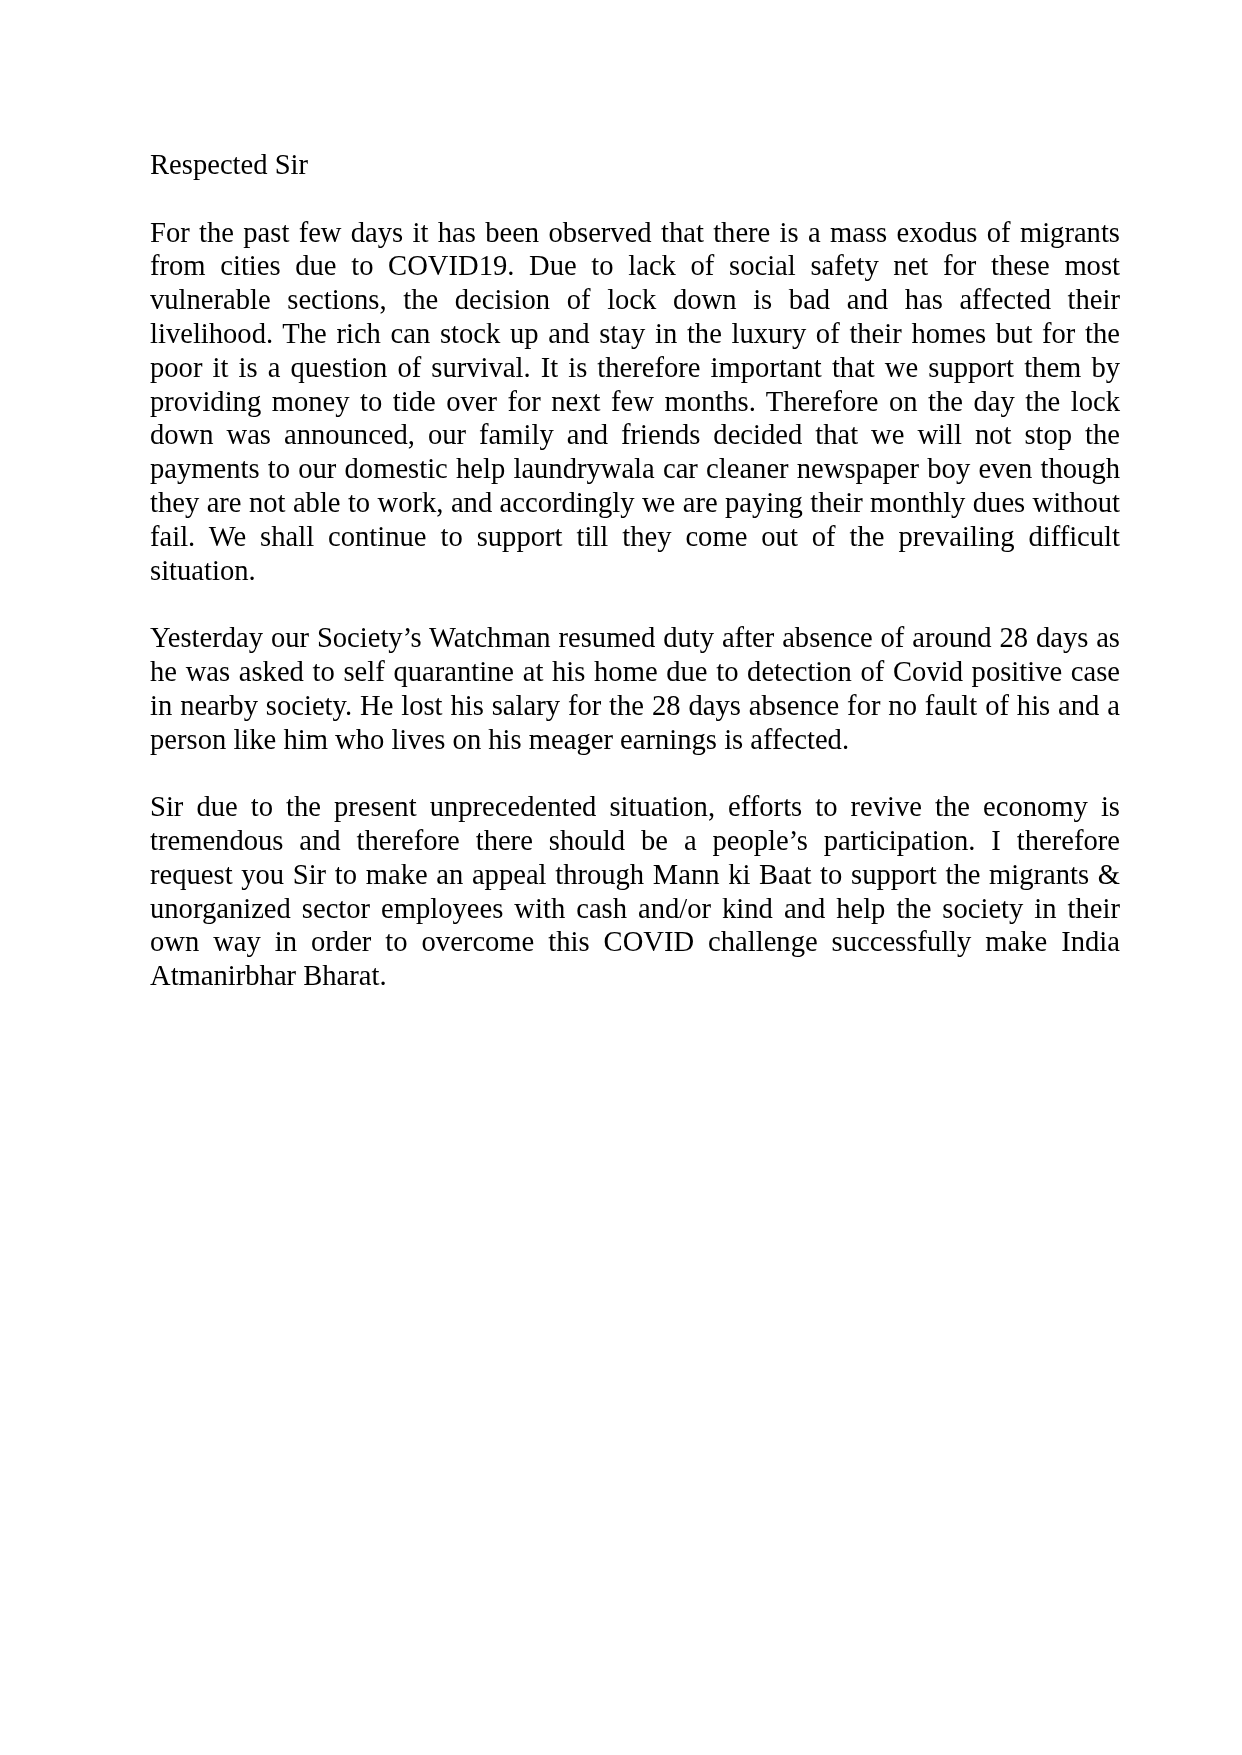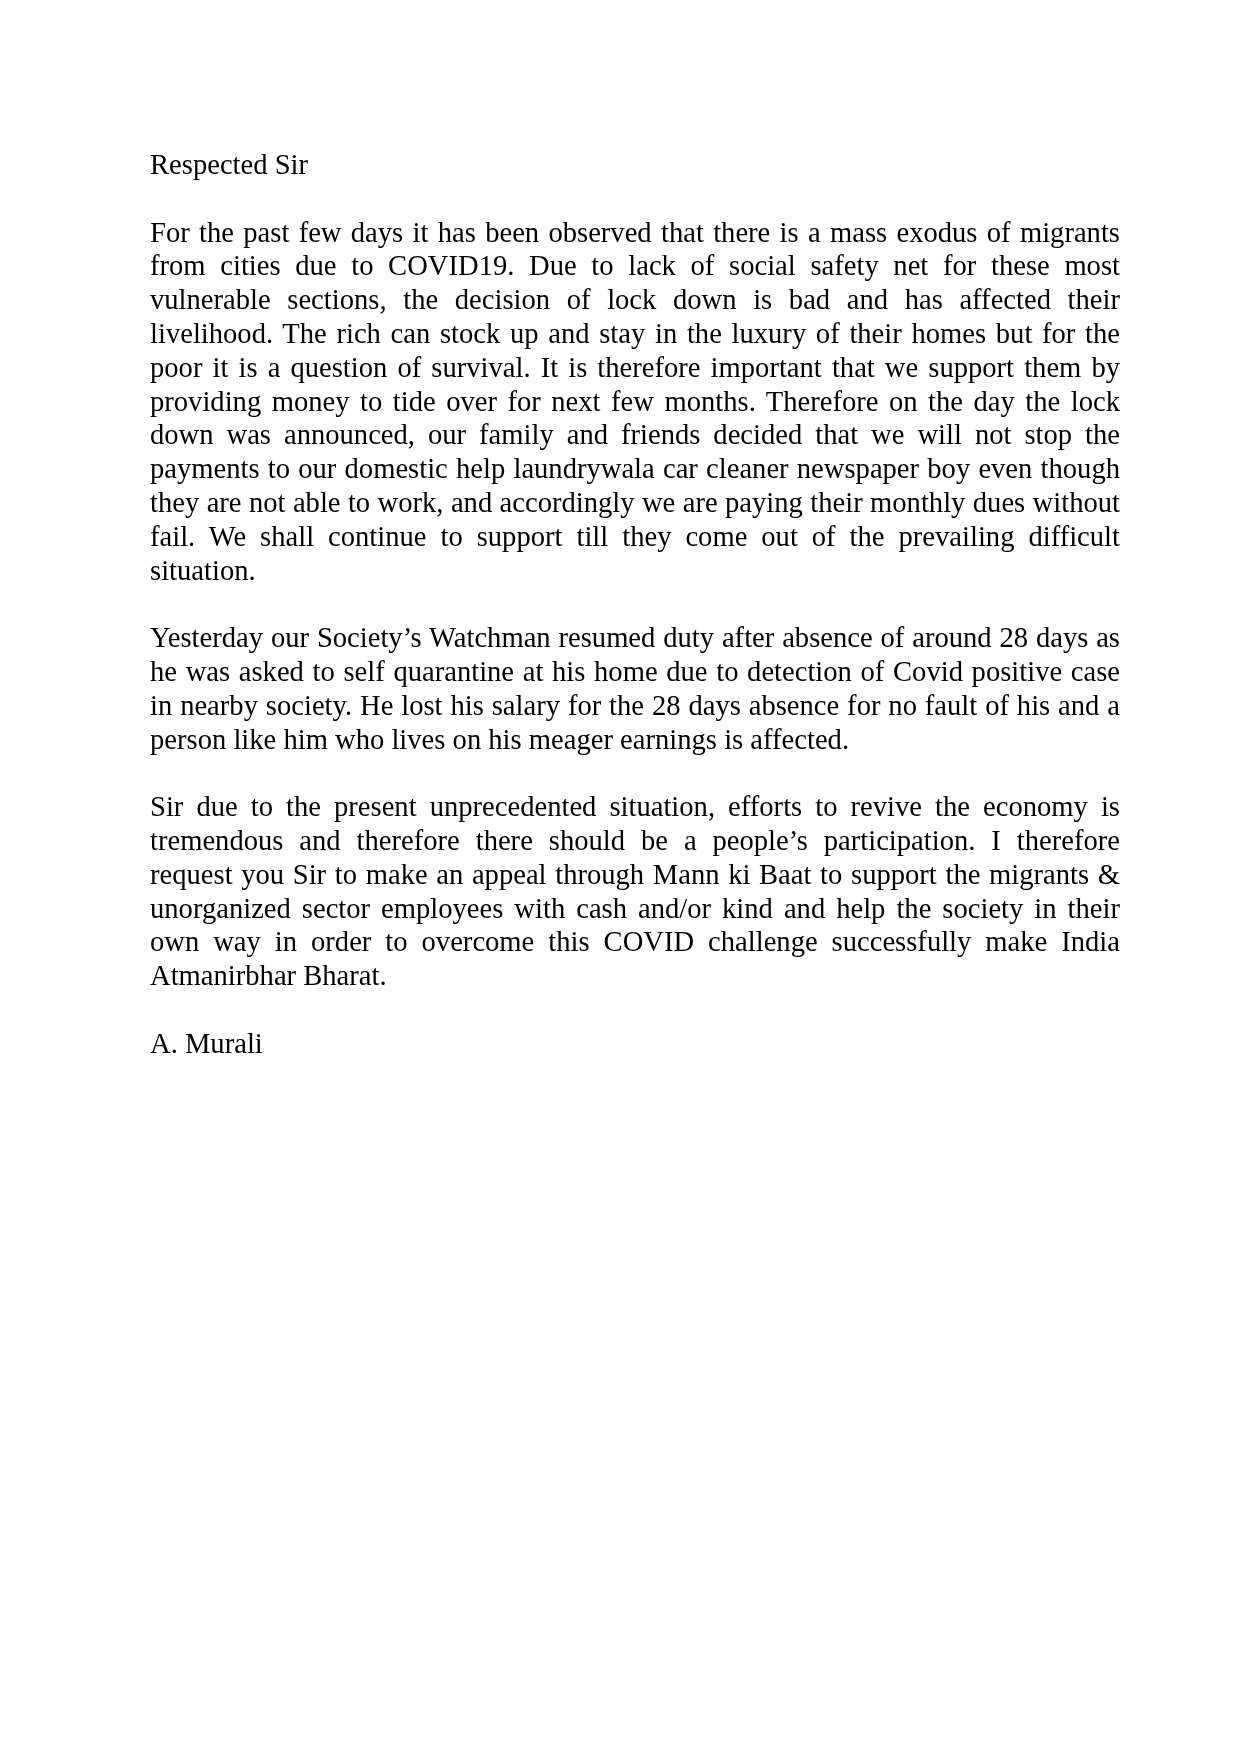--- a/index.html
+++ b/index.html
@@ -38,14 +38,13 @@
 <div class="page">
   <p class="para single">Respected Sir</p>
 
   <p class="para">For the past few days it has been observed that there is a mass exodus of migrants from cities due to COVID19.  Due to lack of social safety net for these most vulnerable sections, the decision of lock down is bad and has affected their livelihood.  The rich can stock up and stay in the luxury of their homes but for the poor it is a question of survival.  It is therefore important that we support them by providing money to tide over for next few months.  Therefore on the day the lock down was announced, our family and friends decided that we will not stop the payments to our domestic help laundrywala car cleaner newspaper boy even though they are not able to work, and accordingly we are paying their monthly dues without fail.  We shall continue to support till they come out of the prevailing difficult situation.</p>
 
   <p class="para">Yesterday our Society’s Watchman resumed duty after absence of around 28 days as he was asked to self quarantine at his home due to detection of Covid positive case in nearby society. He lost his salary for the 28 days absence for no fault of his and a person like him who lives on his meager earnings is affected.</p>
 
   <p class="para"><span>Sir due to the present unprecedented situation, efforts to revive the economy is tremendous and therefore there should be a people’s participation.  I therefore request you Sir to make an appeal through Mann ki Baat to support the migrants &amp; unorganized sector employees with cash and/or kind and help the society in their own way in order to overcome this COVID challenge successfully make India </span><span class="bold">Atmanirbhar Bharat</span><span>.</span></p>
 
 
-  <p class="para single">A. Murali</p>
 </div>
 
 </body></html>

